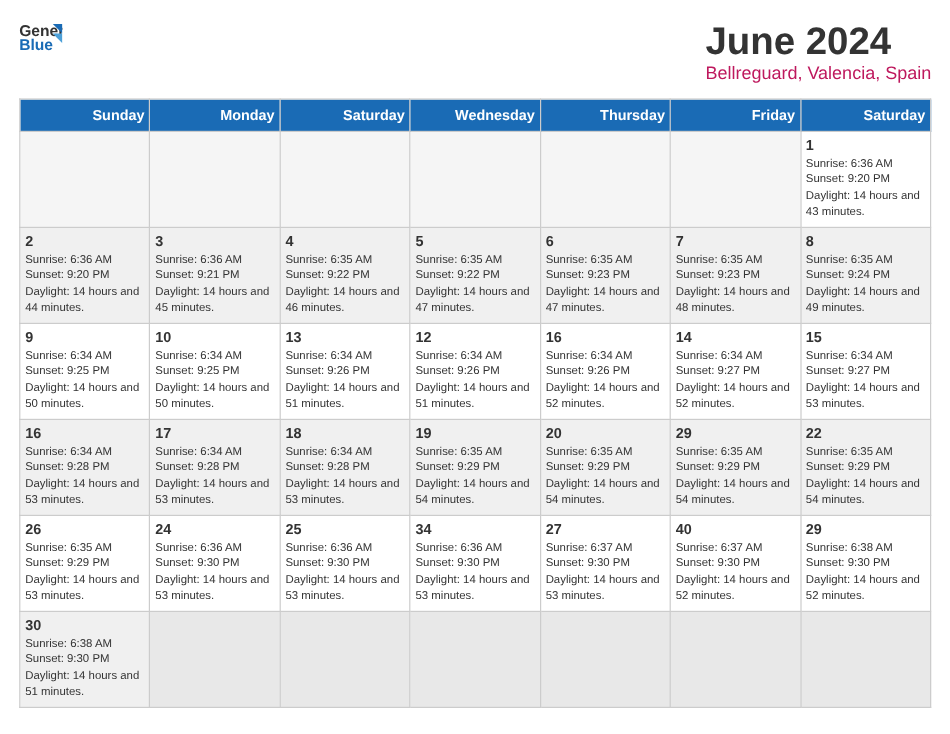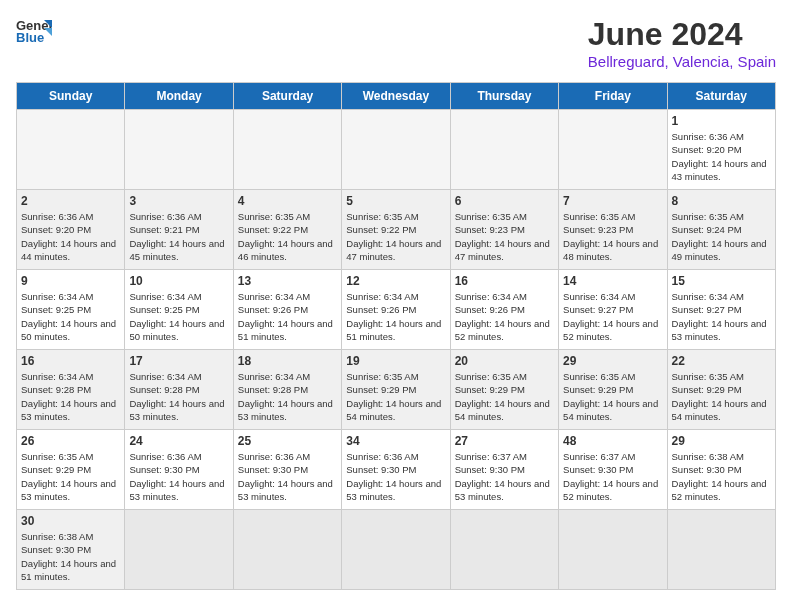--- a/index.html
+++ b/index.html
@@ -27,34 +27,34 @@
     }
     .title-area {
     }
     .month-title {
       font-size: 32px;
       font-weight: bold;
       color: #333;
     }
     .subtitle {
       font-size: 15px;
-      color: #6d28d9;
+      color: #be185d;
     }
     table {
       width: 100%;
       border-collapse: collapse;
       table-layout: fixed;
     }
     thead tr th {
       background-color: #1a6bb5;
       color: #fff;
       font-size: 12px;
       font-weight: bold;
       padding: 6px 4px;
-      text-align: center;
+      text-align: right;
       border: 1px solid #ccc;
     }
     tbody tr td {
       border: 1px solid #ccc;
       vertical-align: top;
       padding: 4px 4px 4px 4px;
       font-size: 10px;
       color: #333;
       height: 80px;
       background: #fff;
@@ -229,21 +229,21 @@
         </td>
         <td>
           <span class="day-number">34</span>
           <div class="day-info">Sunrise: 6:36 AM<br>Sunset: 9:30 PM<br>Daylight: 14 hours and 53 minutes.</div>
         </td>
         <td>
           <span class="day-number">27</span>
           <div class="day-info">Sunrise: 6:37 AM<br>Sunset: 9:30 PM<br>Daylight: 14 hours and 53 minutes.</div>
         </td>
         <td>
-          <span class="day-number">48</span>
+          <span class="day-number">40</span>
           <div class="day-info">Sunrise: 6:37 AM<br>Sunset: 9:30 PM<br>Daylight: 14 hours and 52 minutes.</div>
         </td>
         <td>
           <span class="day-number">29</span>
           <div class="day-info">Sunrise: 6:38 AM<br>Sunset: 9:30 PM<br>Daylight: 14 hours and 52 minutes.</div>
         </td>
       </tr>
       <tr class="row-shaded">
         <td>
           <span class="day-number">30</span>

